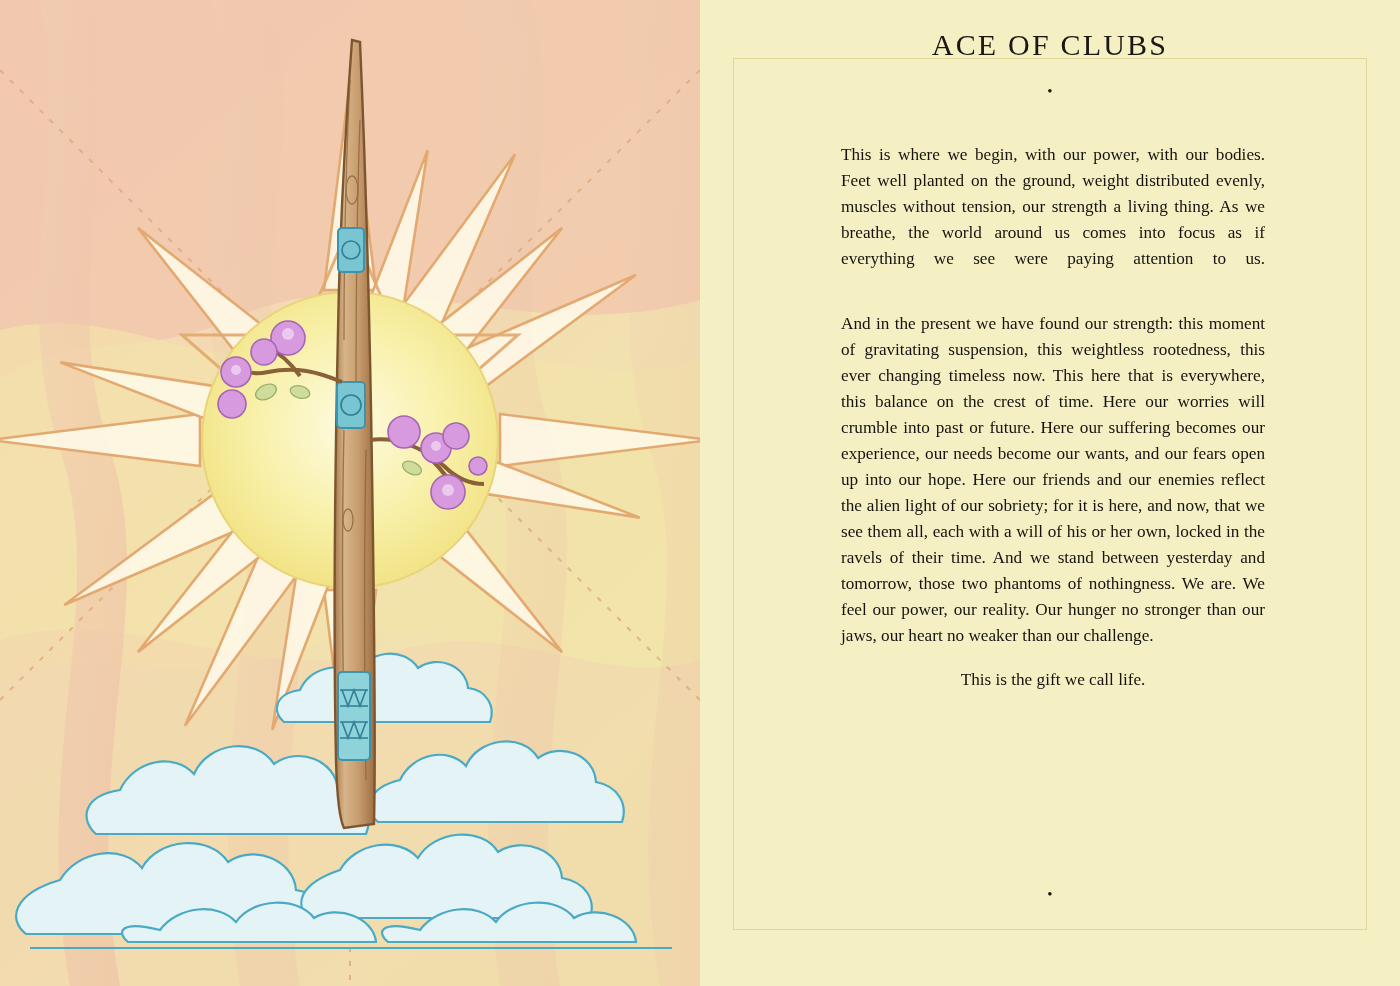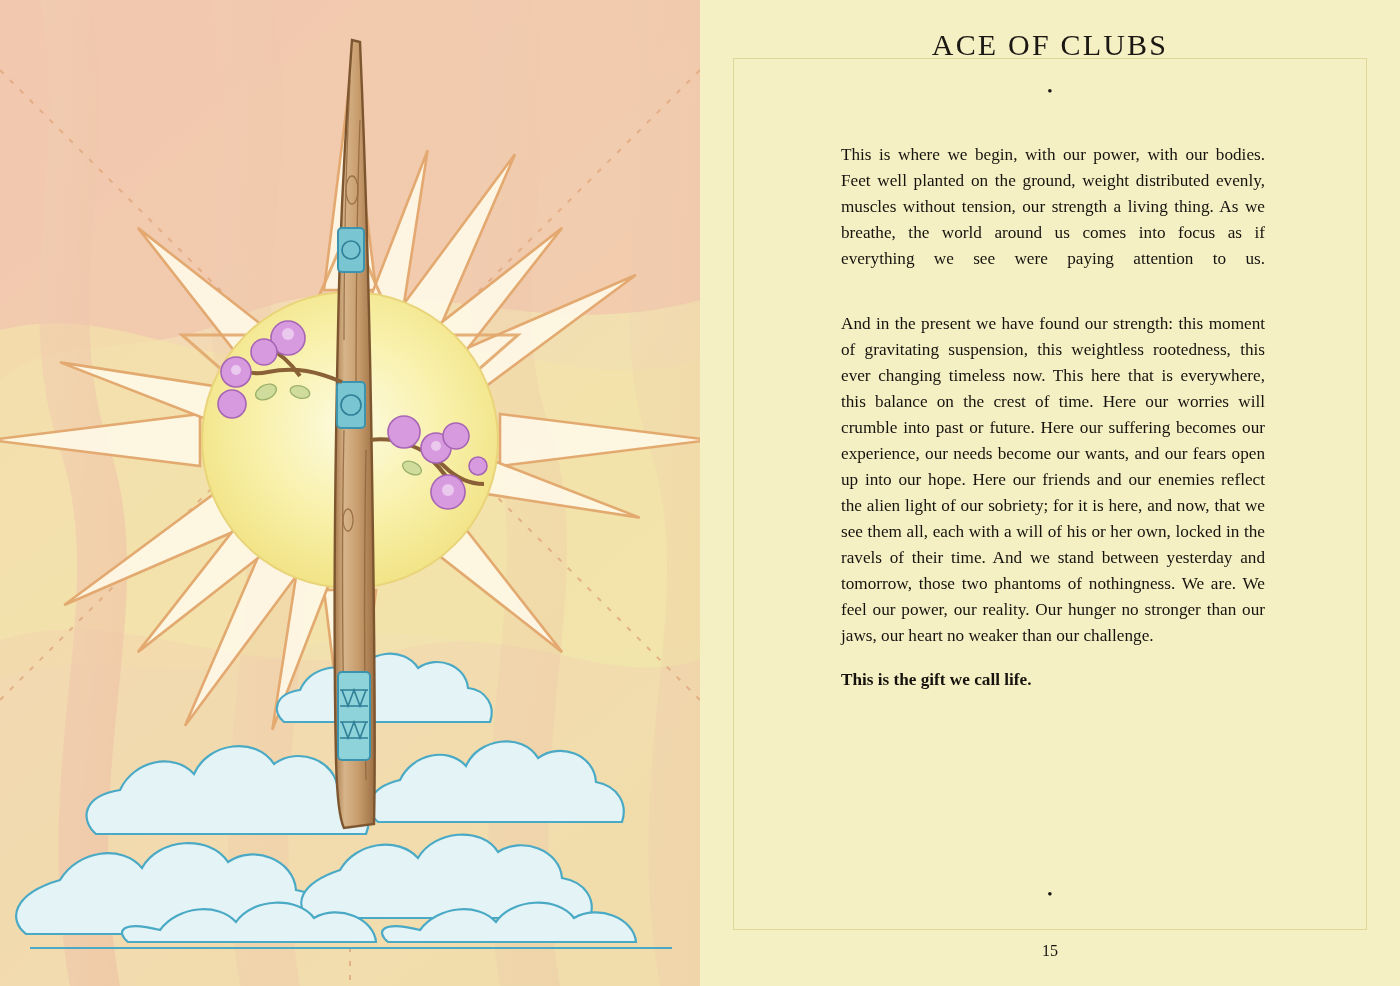--- a/index.html
+++ b/index.html
@@ -95,24 +95,23 @@
     text-justify: inter-word;
     margin-left: 36px;
   }
   .body-copy p {
     margin: 0 0 13px 0;
   }
   .body-copy p.center {
     text-align: center;
   }
   .body-copy p.center-final {
-    text-align: left;
+    text-align: center;
     margin-top: 18px;
     margin-bottom: 0;
-    font-weight: bold;
   }
   .body-copy p.para-1 {
     text-align: justify;
   }
   .body-copy p.para-1::after {
     content: "";
     display: inline-block;
     width: 100%;
   }
   .page-number {
@@ -290,16 +289,15 @@
     <div class="card-title">ACE OF CLUBS</div>
     <div class="dot-top">•</div>
 
     <div class="body-copy">
       <p class="para-1">This is where we begin, with our power, with our bodies. Feet well planted on the ground, weight distributed evenly, muscles without tension, our strength a living thing. As we breathe, the world around us comes into focus as if everything we see were paying attention to us.</p>
       <p>And in the present we have found our strength: this moment of gravitating suspension, this weightless rootedness, this ever changing timeless now. This here that is everywhere, this balance on the crest of time. Here our worries will crumble into past or future. Here our suffering becomes our experience, our needs become our wants, and our fears open up into our hope. Here our friends and our enemies reflect the alien light of our sobriety; for it is here, and now, that we see them all, each with a will of his or her own, locked in the ravels of their time. And we stand between yesterday and tomorrow, those two phantoms of nothingness. We are. We feel our power, our reality. Our hunger no stronger than our jaws, our heart no weaker than our challenge.</p>
       <p class="center-final">This is the gift we call life.</p>
     </div>
 
     <div class="dot-bottom" style="bottom:84px;">•</div>
-    <div class="page-number">15</div>
   </div>
 
 </div>
 
 </body></html>

